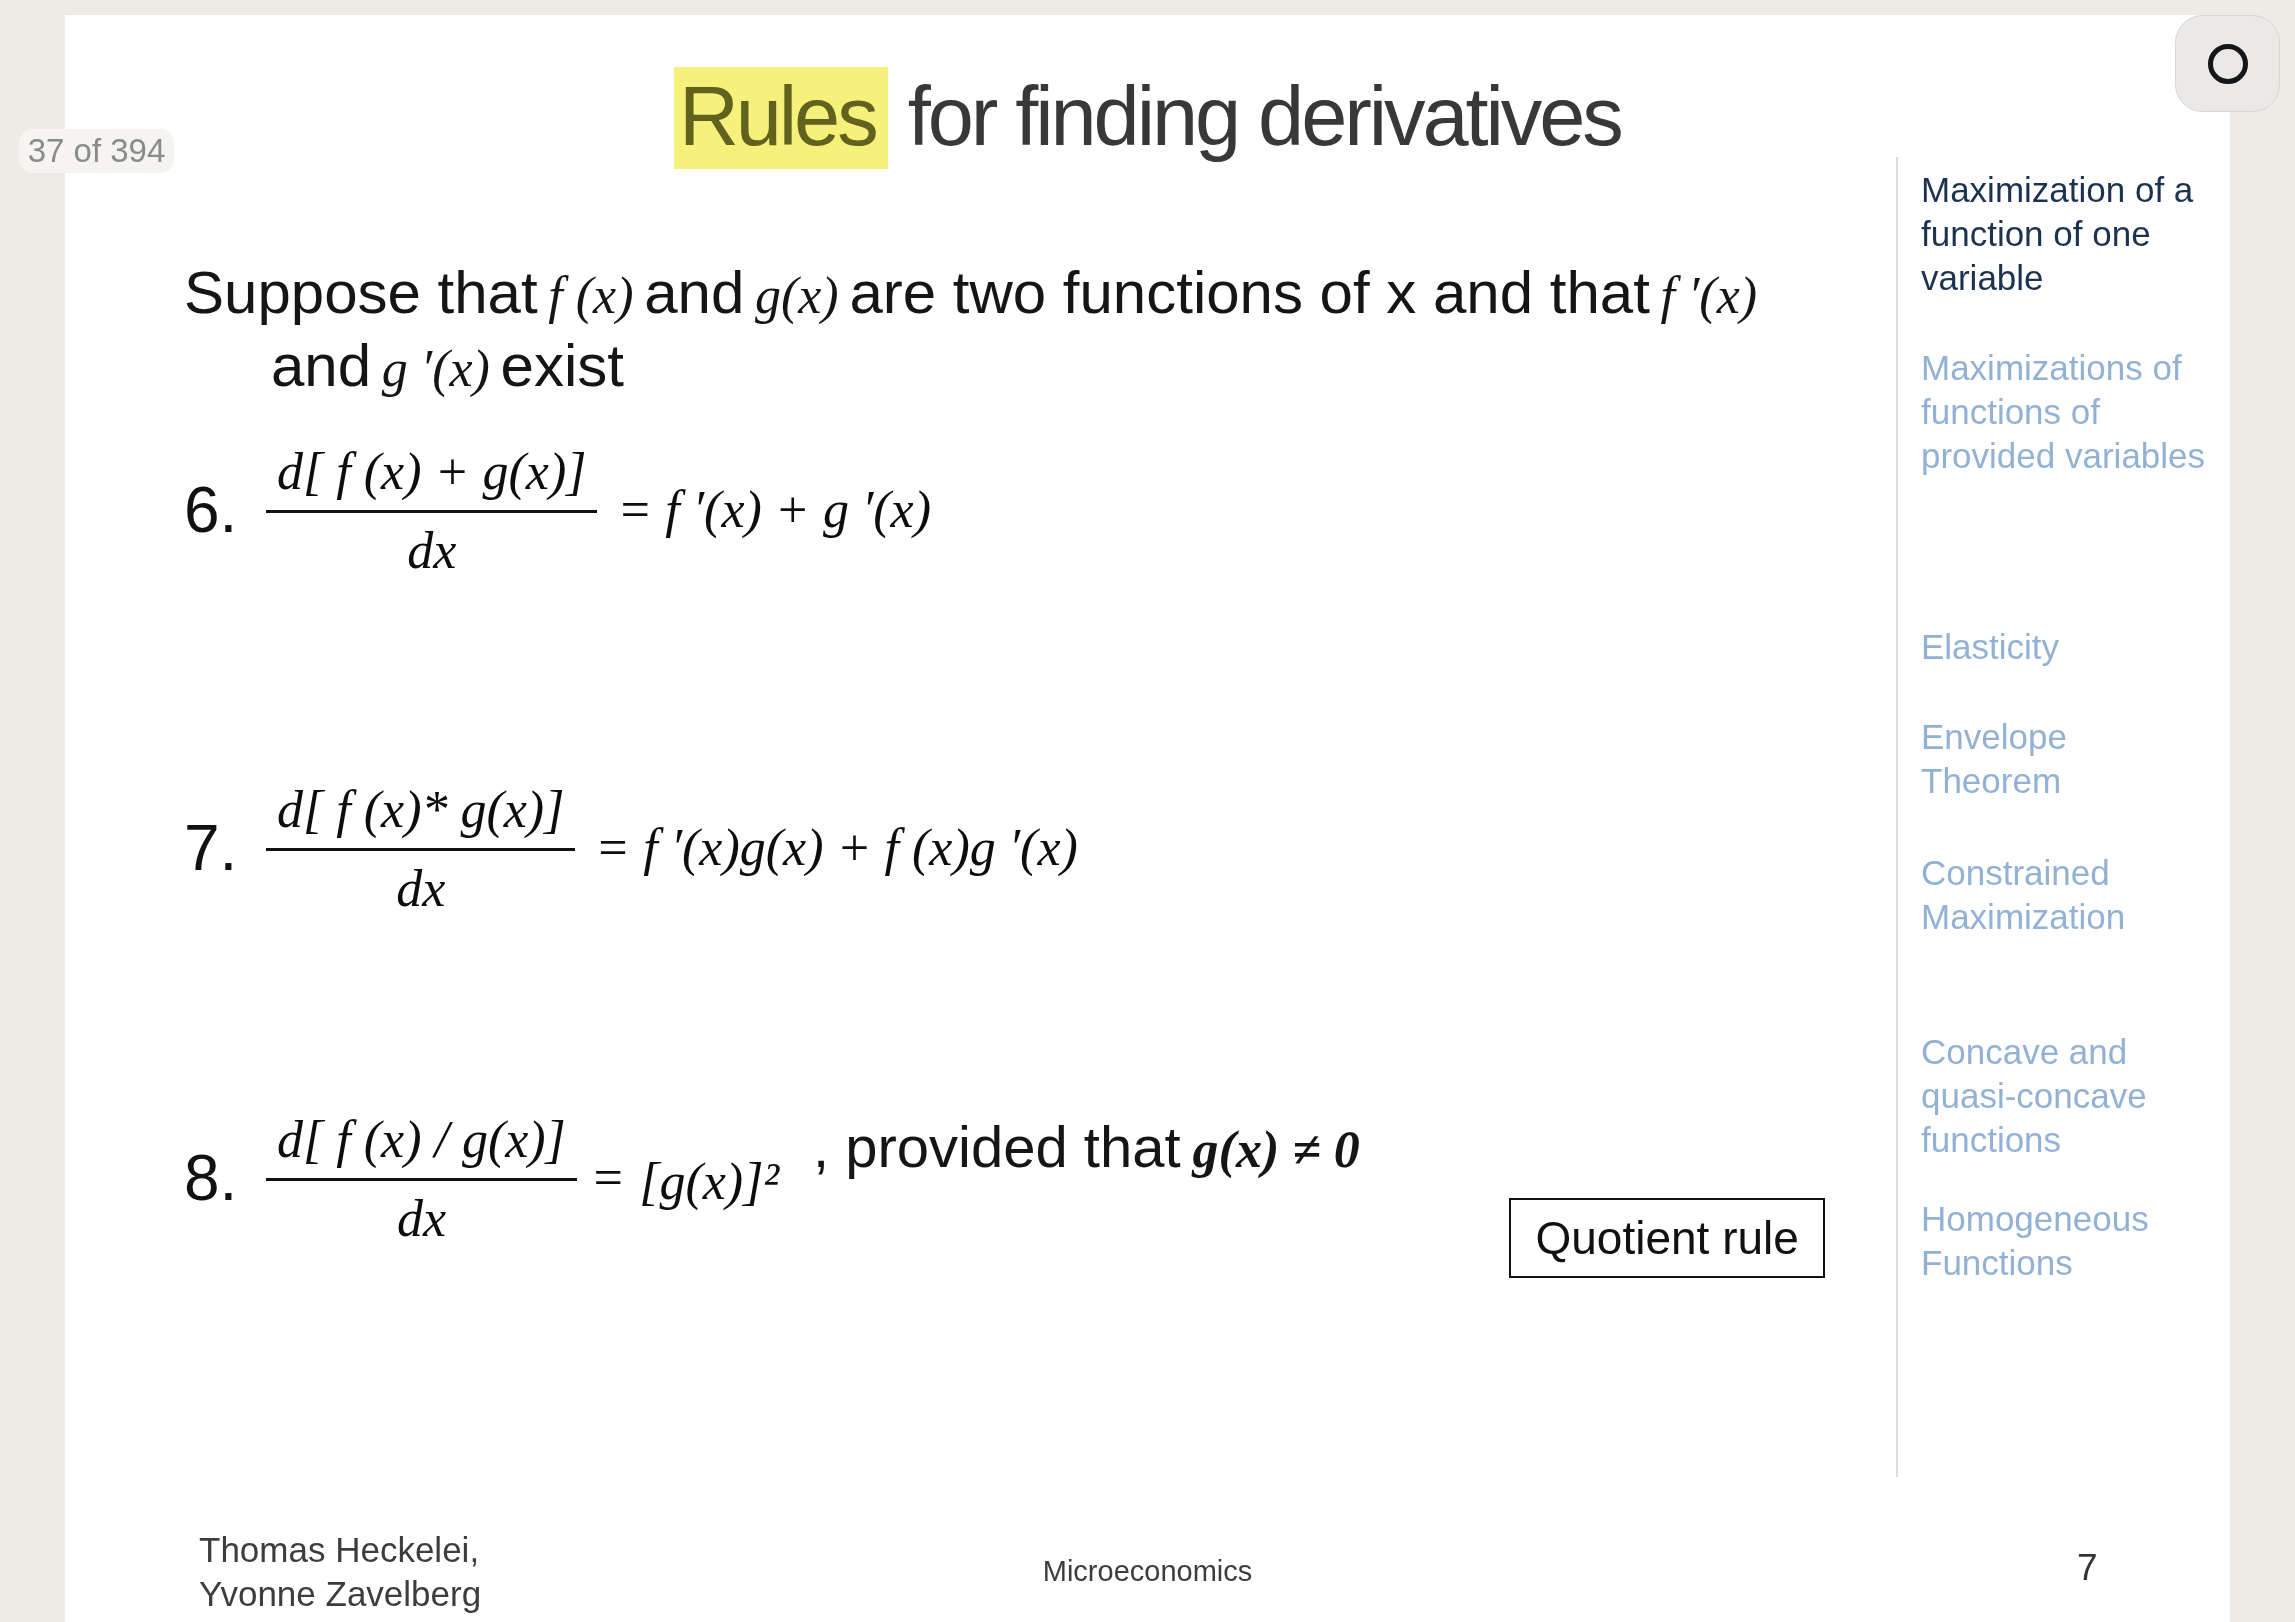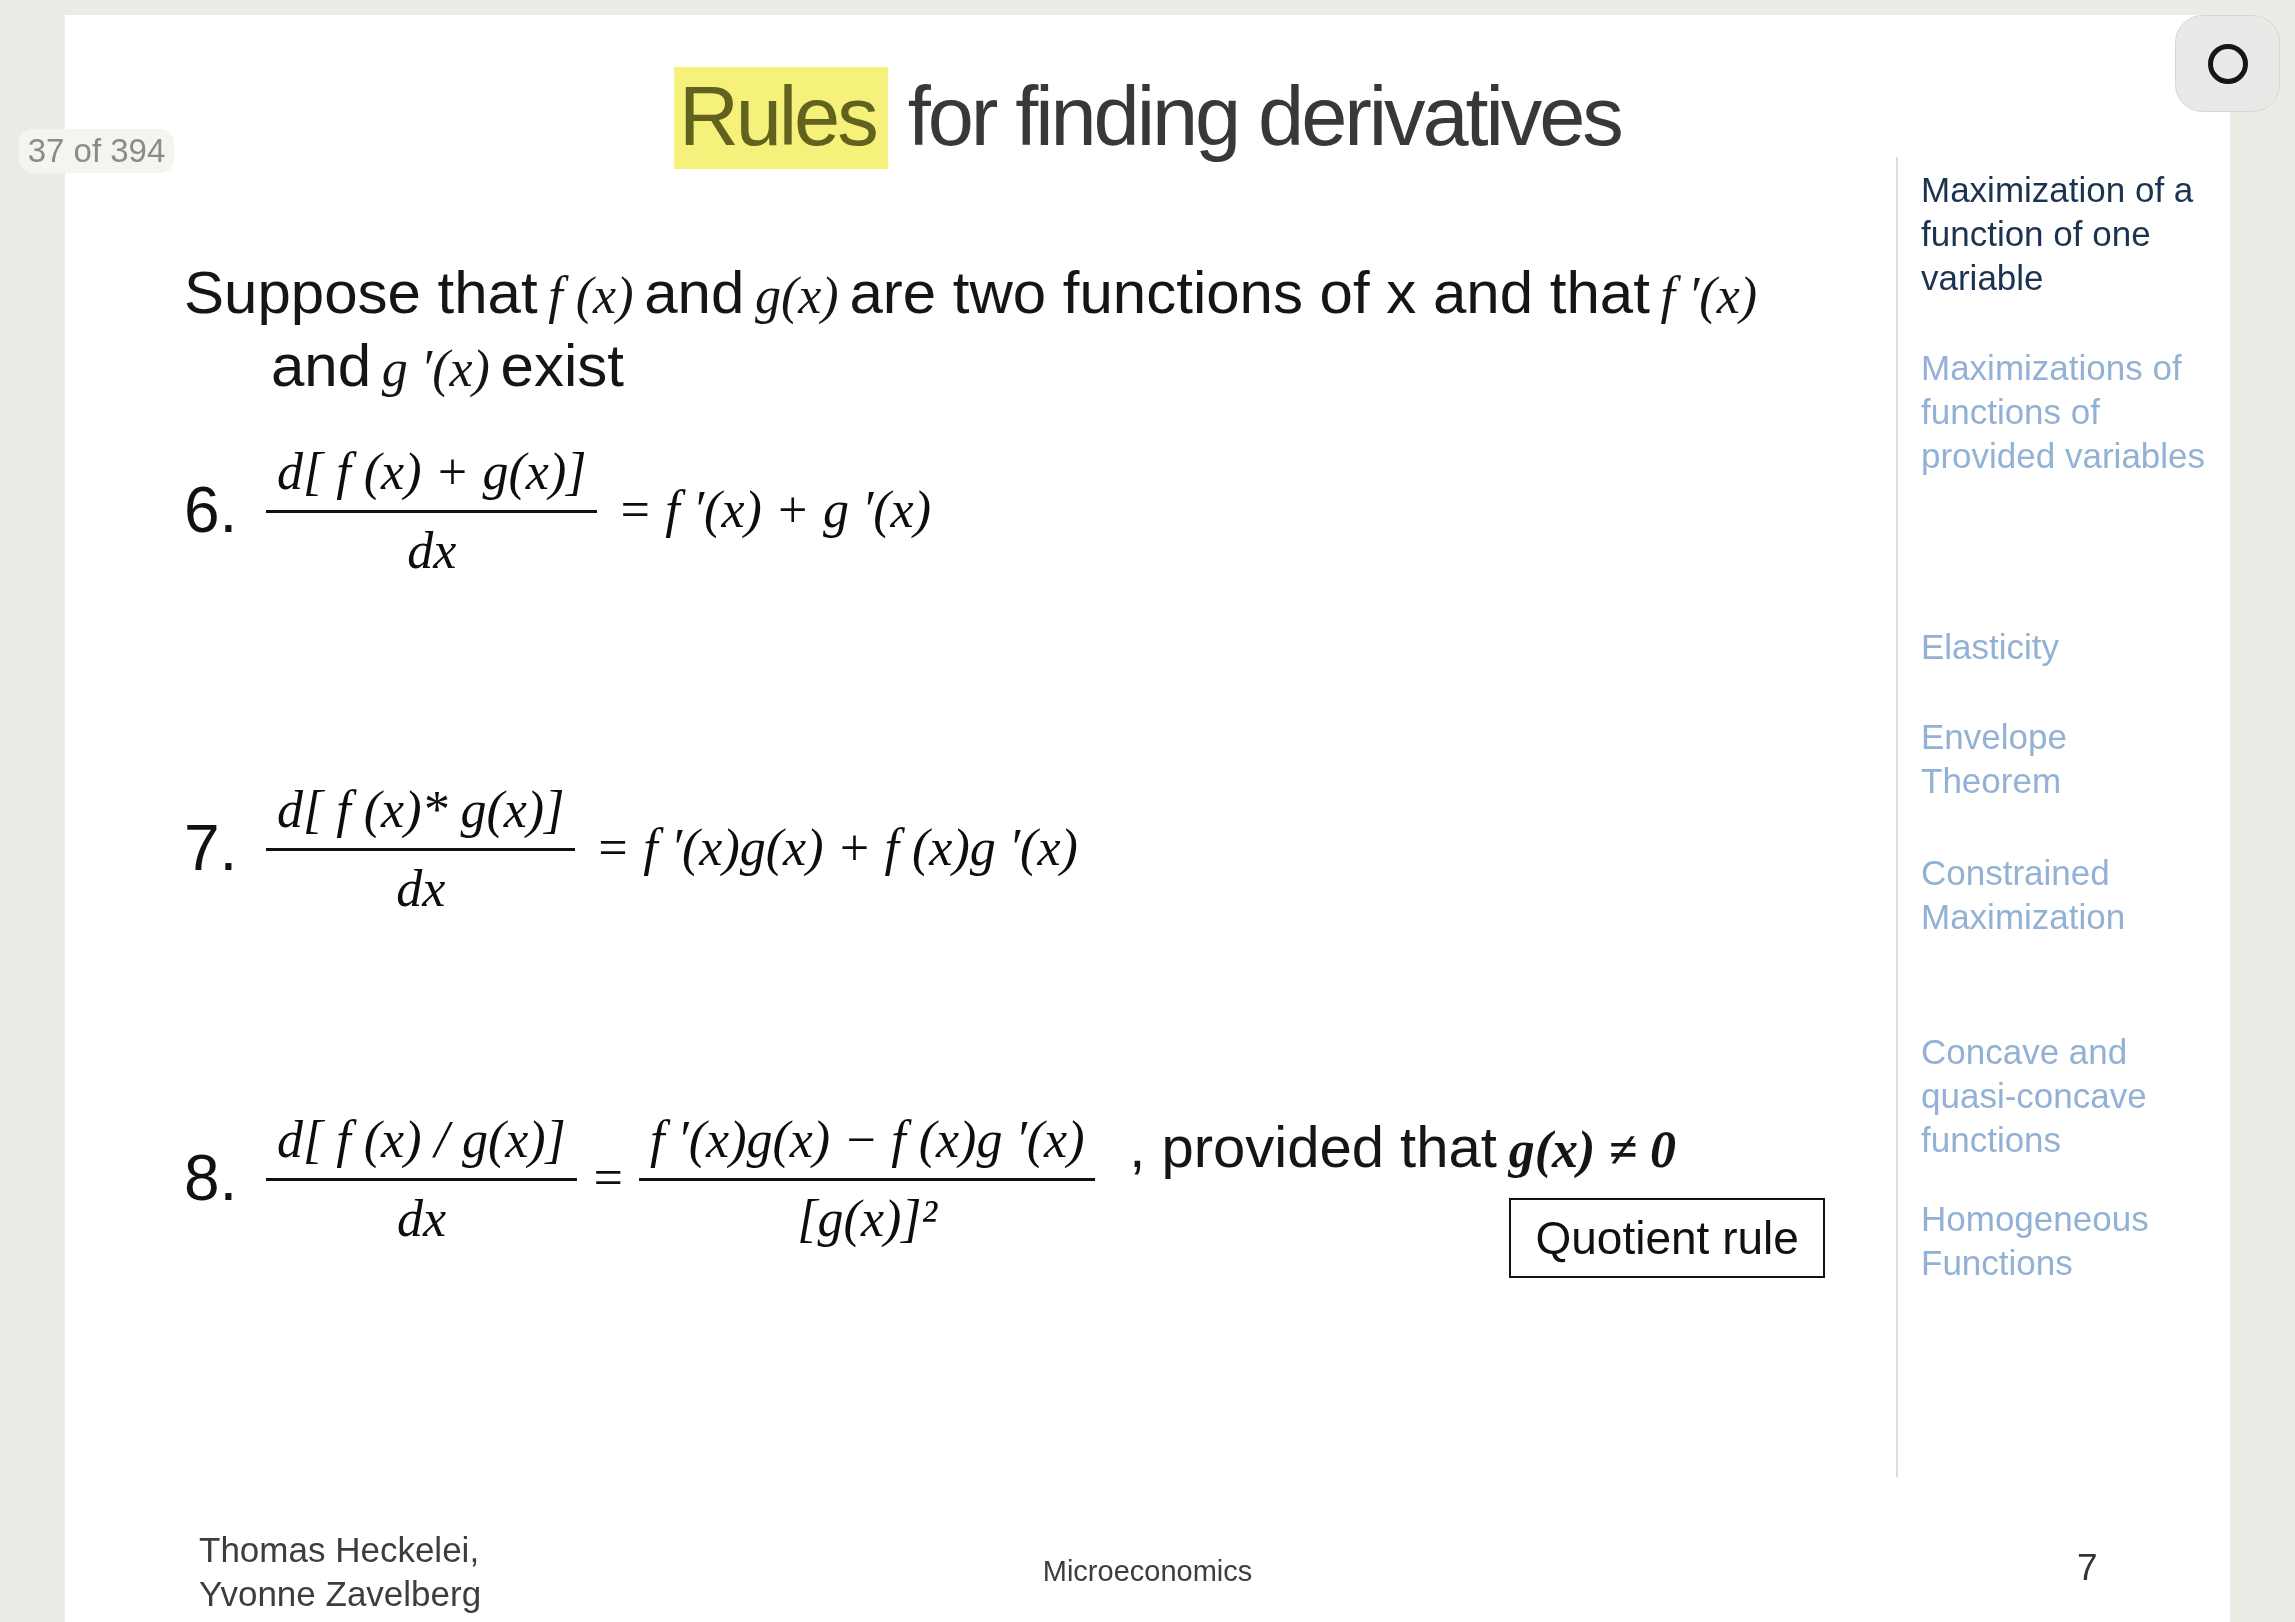--- a/index.html
+++ b/index.html
@@ -84,21 +84,20 @@
   </div>
 
   <div class="rule" style="top:1093px;">
     <span class="rno">8.</span>
     <span class="frac">
         <span class="num m">d[ f (x) / g(x)]</span>
         <span class="den m">dx</span>
       </span>
     <span class="rhs m" style="margin-left:13.8px;margin-right:13.8px;">=</span>
     <span class="frac">
-        <span class="num m">f ′(x)g(x) − f (x)g ′(x)</span>
         <span class="den m">[g(x)]²</span>
       </span>
     <span class="note"><span>, provided that</span><span class="m">g(x) ≠ 0</span></span>
   </div>
 
   <div class="qbox">Quotient rule</div>
 
   <div class="divider"></div>
 
   <div class="toc-item current" style="top:153px;">Maximization of a function of one variable</div>

